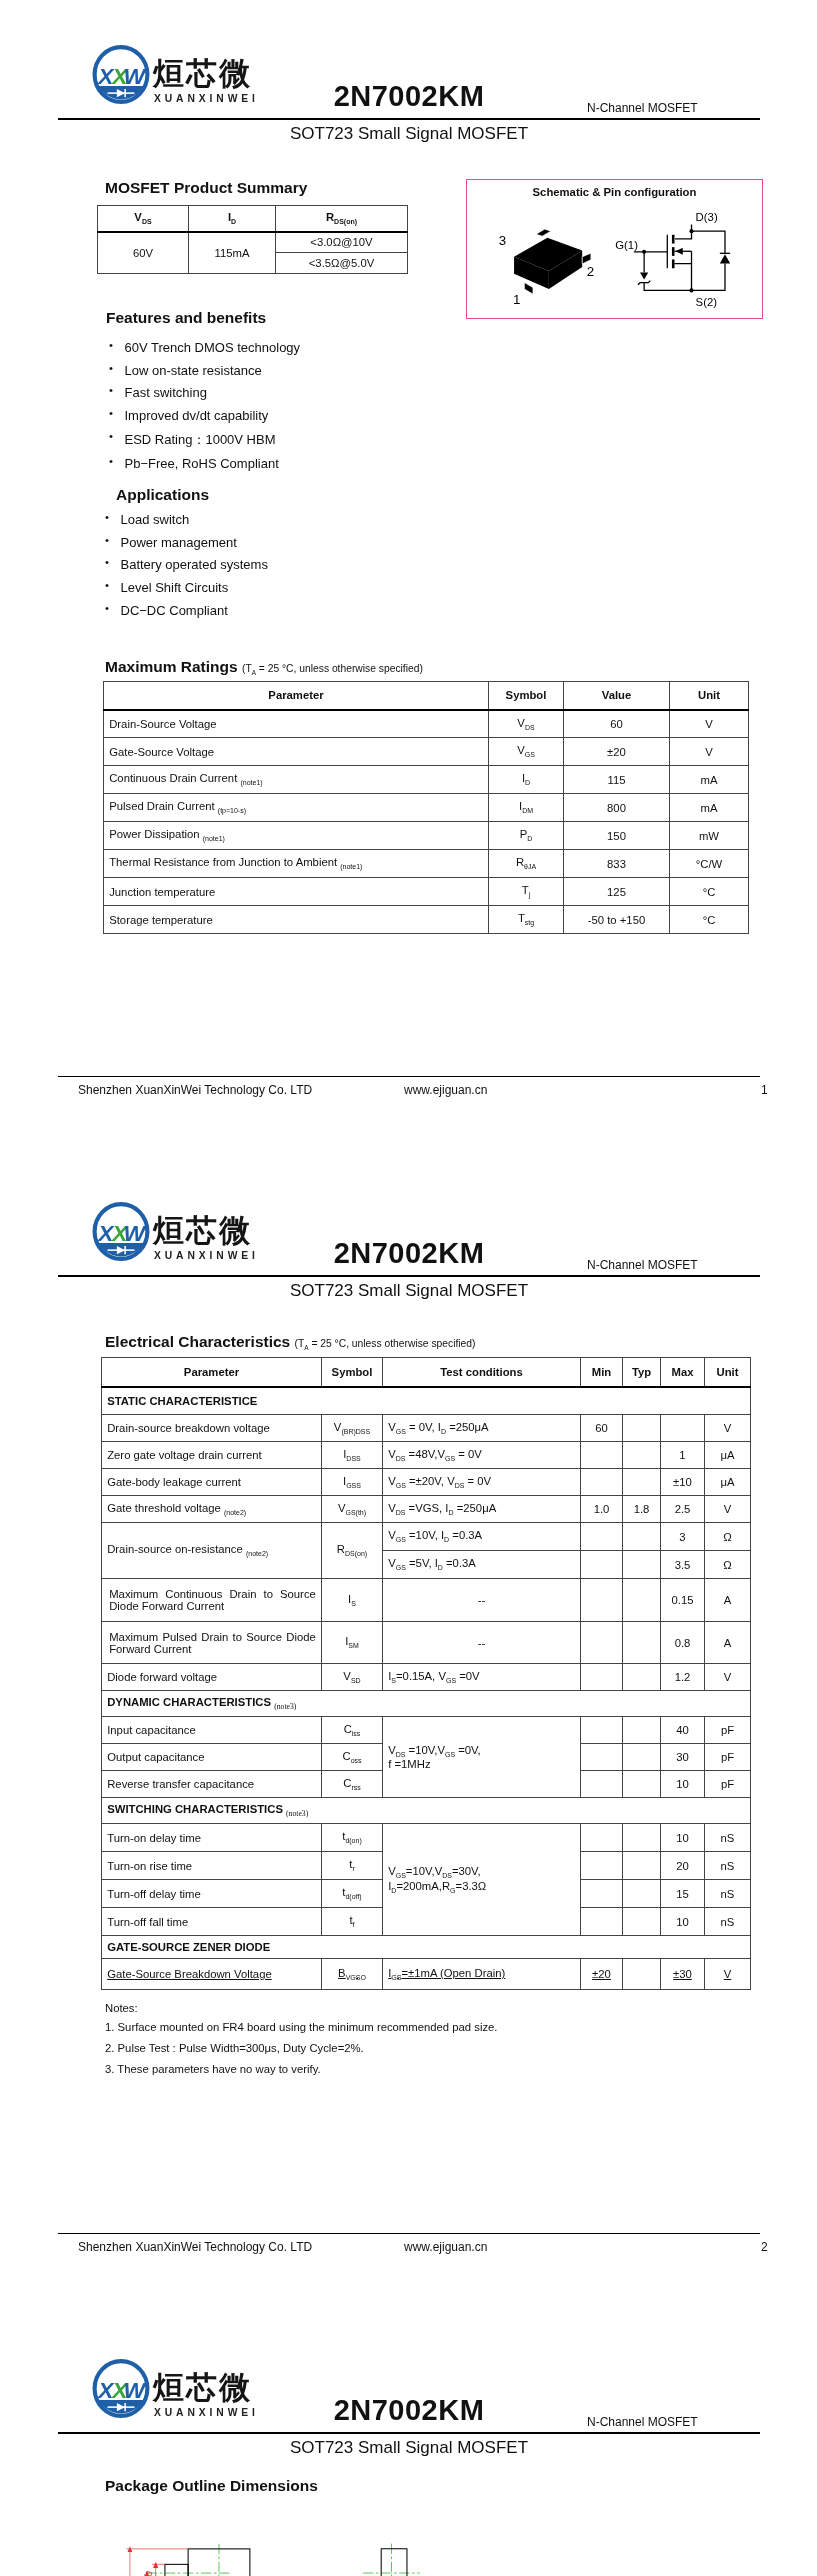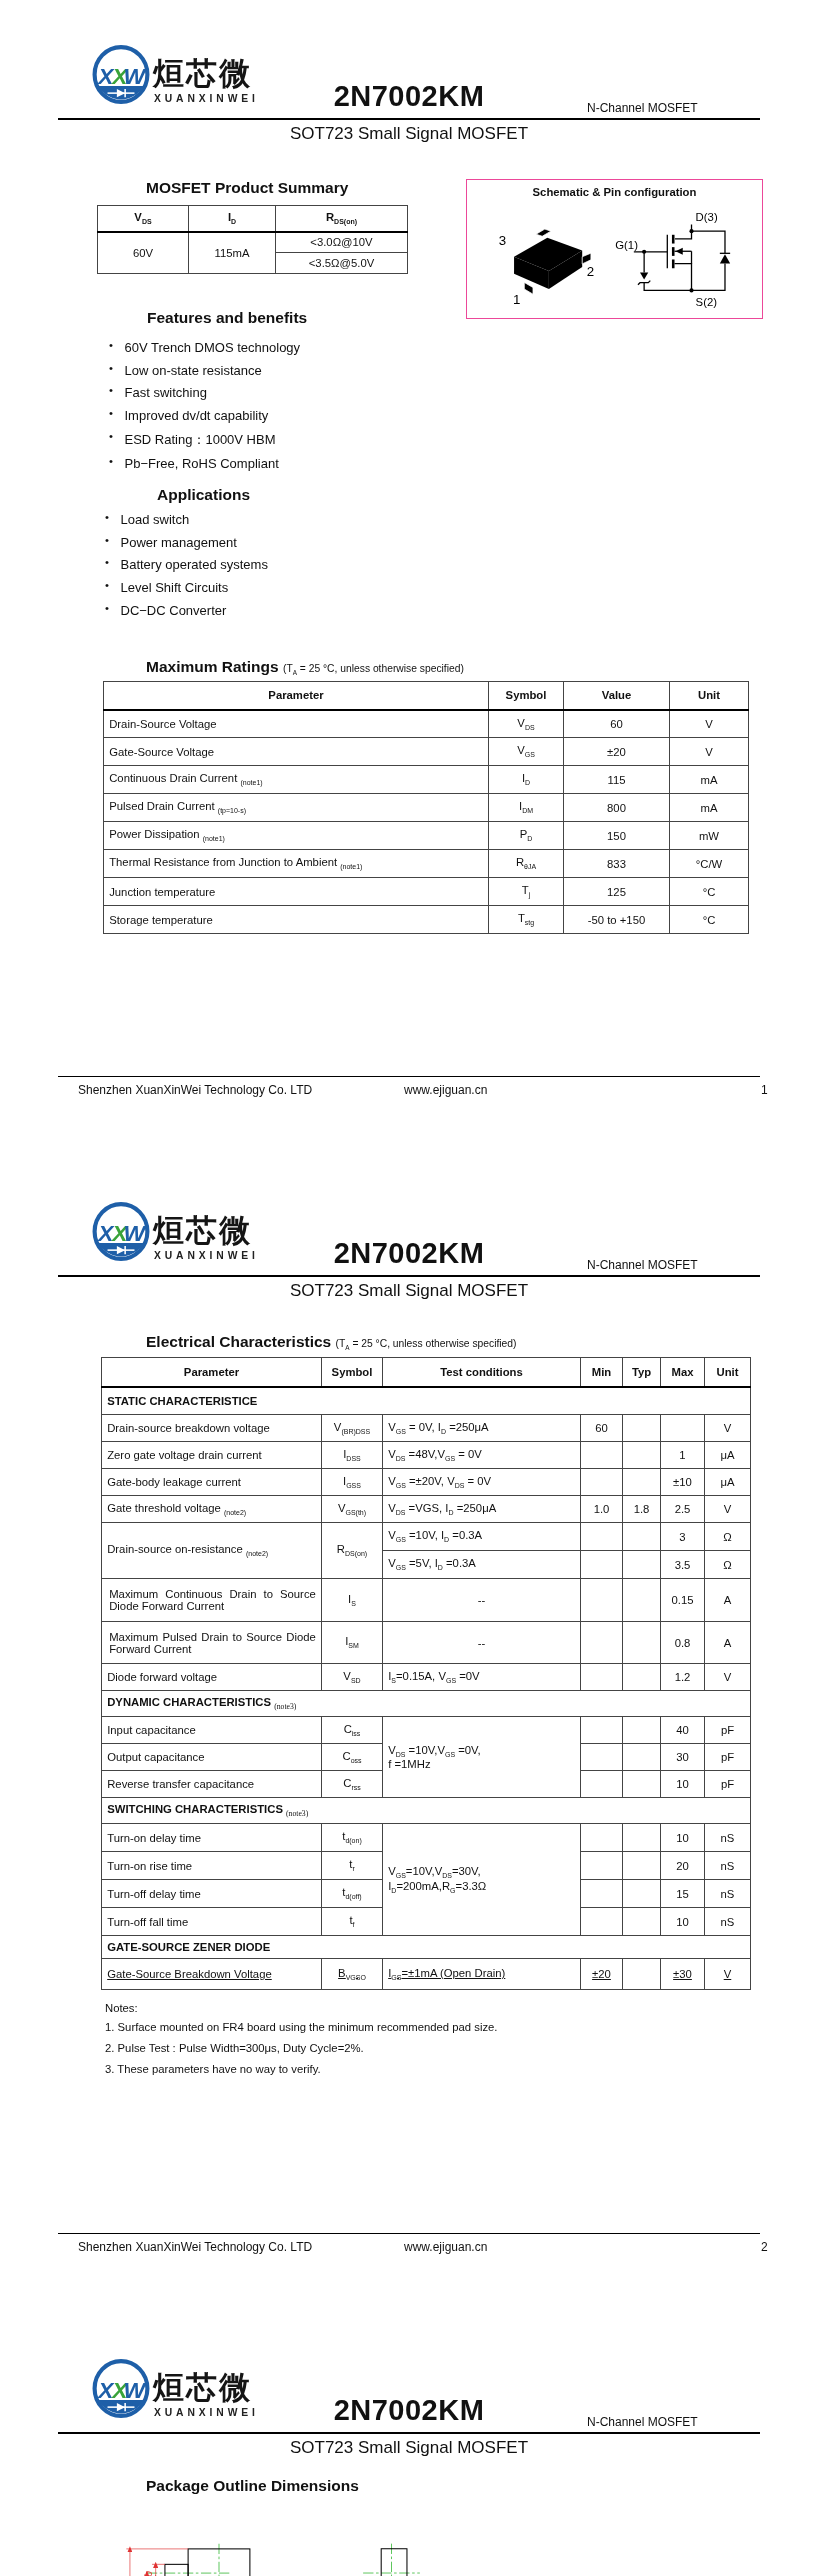--- a/index.html
+++ b/index.html
@@ -16,21 +16,21 @@
   .hdr-rule{position:absolute;left:58px;right:58px;top:118px;height:1.5px;background:#000;}
   .hdr-sub{position:absolute;left:0;right:0;top:124px;text-align:center;font-size:17px;}
 
   
   .ftr-rule{position:absolute;left:58px;right:58px;top:1076px;height:1px;background:#000;}
   .ftr-company{position:absolute;left:78px;top:1083px;font-size:12px;}
   .ftr-site{position:absolute;left:404px;top:1083px;font-size:12px;}
   .ftr-page{position:absolute;left:761px;top:1083px;font-size:12px;}
 
   
-  .sec-head{position:absolute;font-size:15.5px;font-weight:700;white-space:nowrap;margin-left:41px;}
+  .sec-head{position:absolute;font-size:15.5px;font-weight:700;white-space:nowrap;}
   .sec-head .sub{font-size:10.3px;font-weight:400;}
 
   
   .blist{position:absolute;list-style:none;margin:0;padding:0;}
   .blist li{position:relative;font-size:13px;margin-bottom:7.7px;padding-left:15.5px;white-space:nowrap;}
   .blist li::before{content:"•";position:absolute;left:0;top:-1px;font-size:11.3px;}
 
   
   table.tbl{border-collapse:collapse;table-layout:fixed;position:absolute;}
   table.tbl th,table.tbl td{border:0.5px solid #444;padding:1px 5.2px;font-size:11.3px;vertical-align:middle;overflow:hidden;}
@@ -169,21 +169,21 @@
     <li>ESD Rating：1000V HBM</li>
     <li>Pb−Free, RoHS Compliant</li>
   </ul>
 
   <div class="sec-head" style="left:116px;top:486px;">Applications</div>
   <ul class="blist" style="left:105px;top:512px;">
     <li>Load switch</li>
     <li>Power management</li>
     <li>Battery operated systems</li>
     <li>Level Shift Circuits</li>
-    <li>DC−DC Converter</li>
+    <li>DC−DC Compliant</li>
   </ul>
 
   <div class="sec-head" style="left:105px;top:658px;">
     <span>Maximum Ratings</span>
     <span class="sub">(T<sub>A</sub> = 25 °C, unless otherwise specified)</span>
   </div>
 
   <table class="tbl" style="left:103px;top:681px;width:645px;">
     <colgroup>
         <col style="width:385px">

